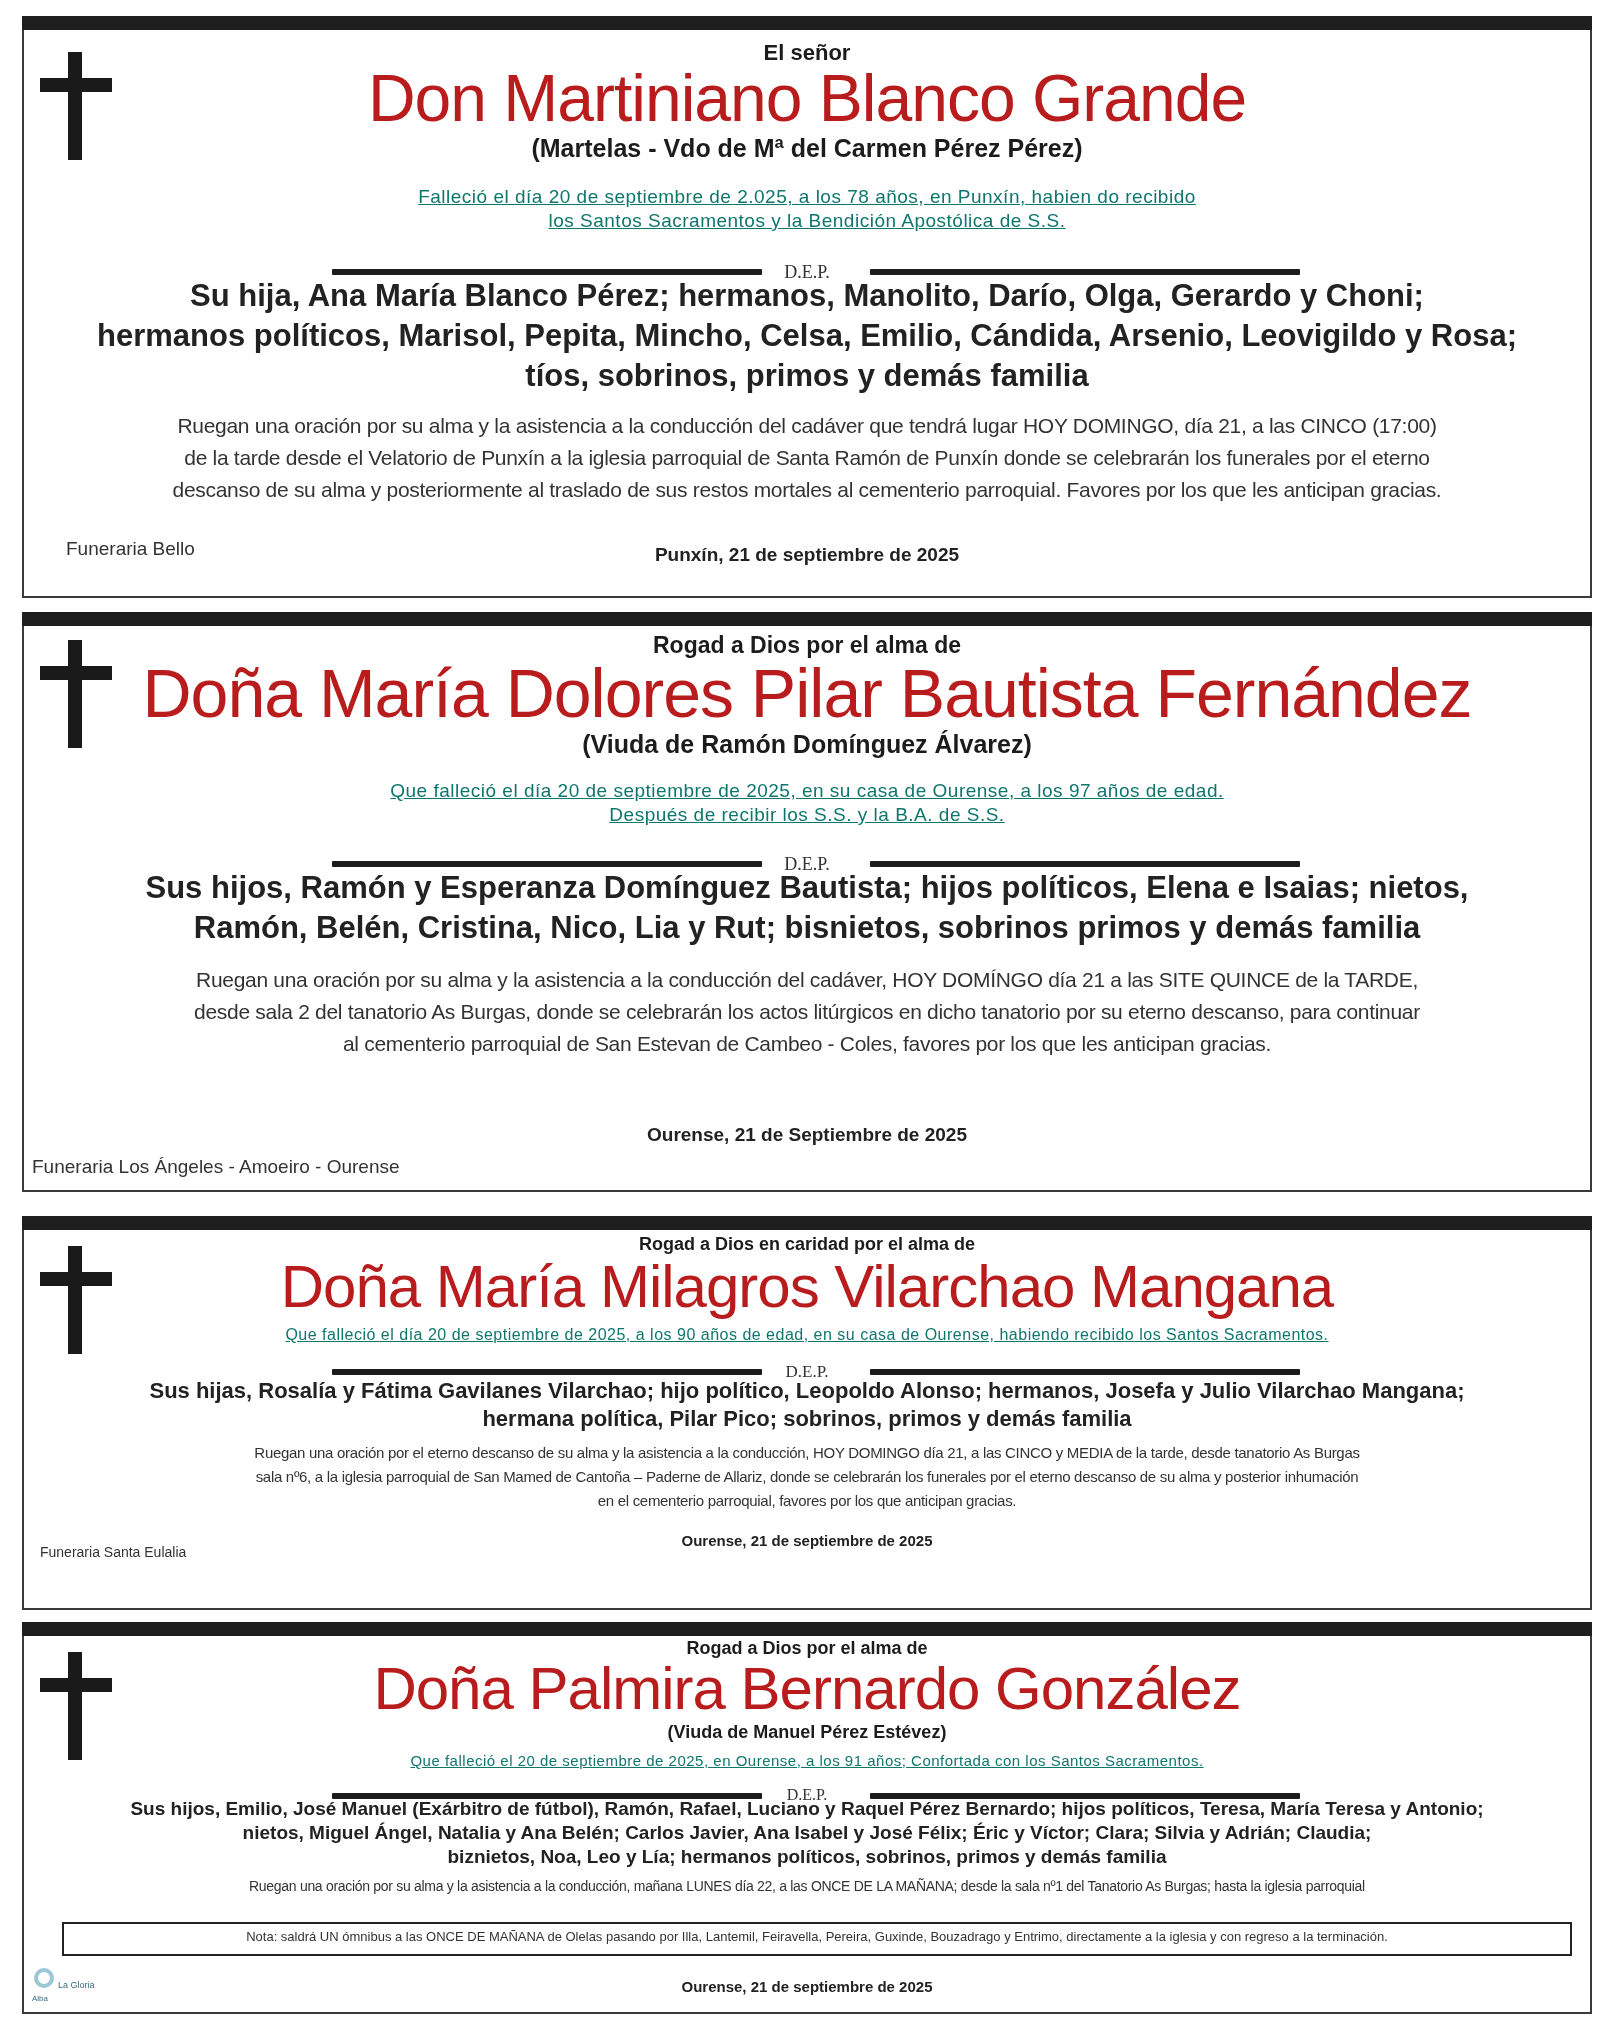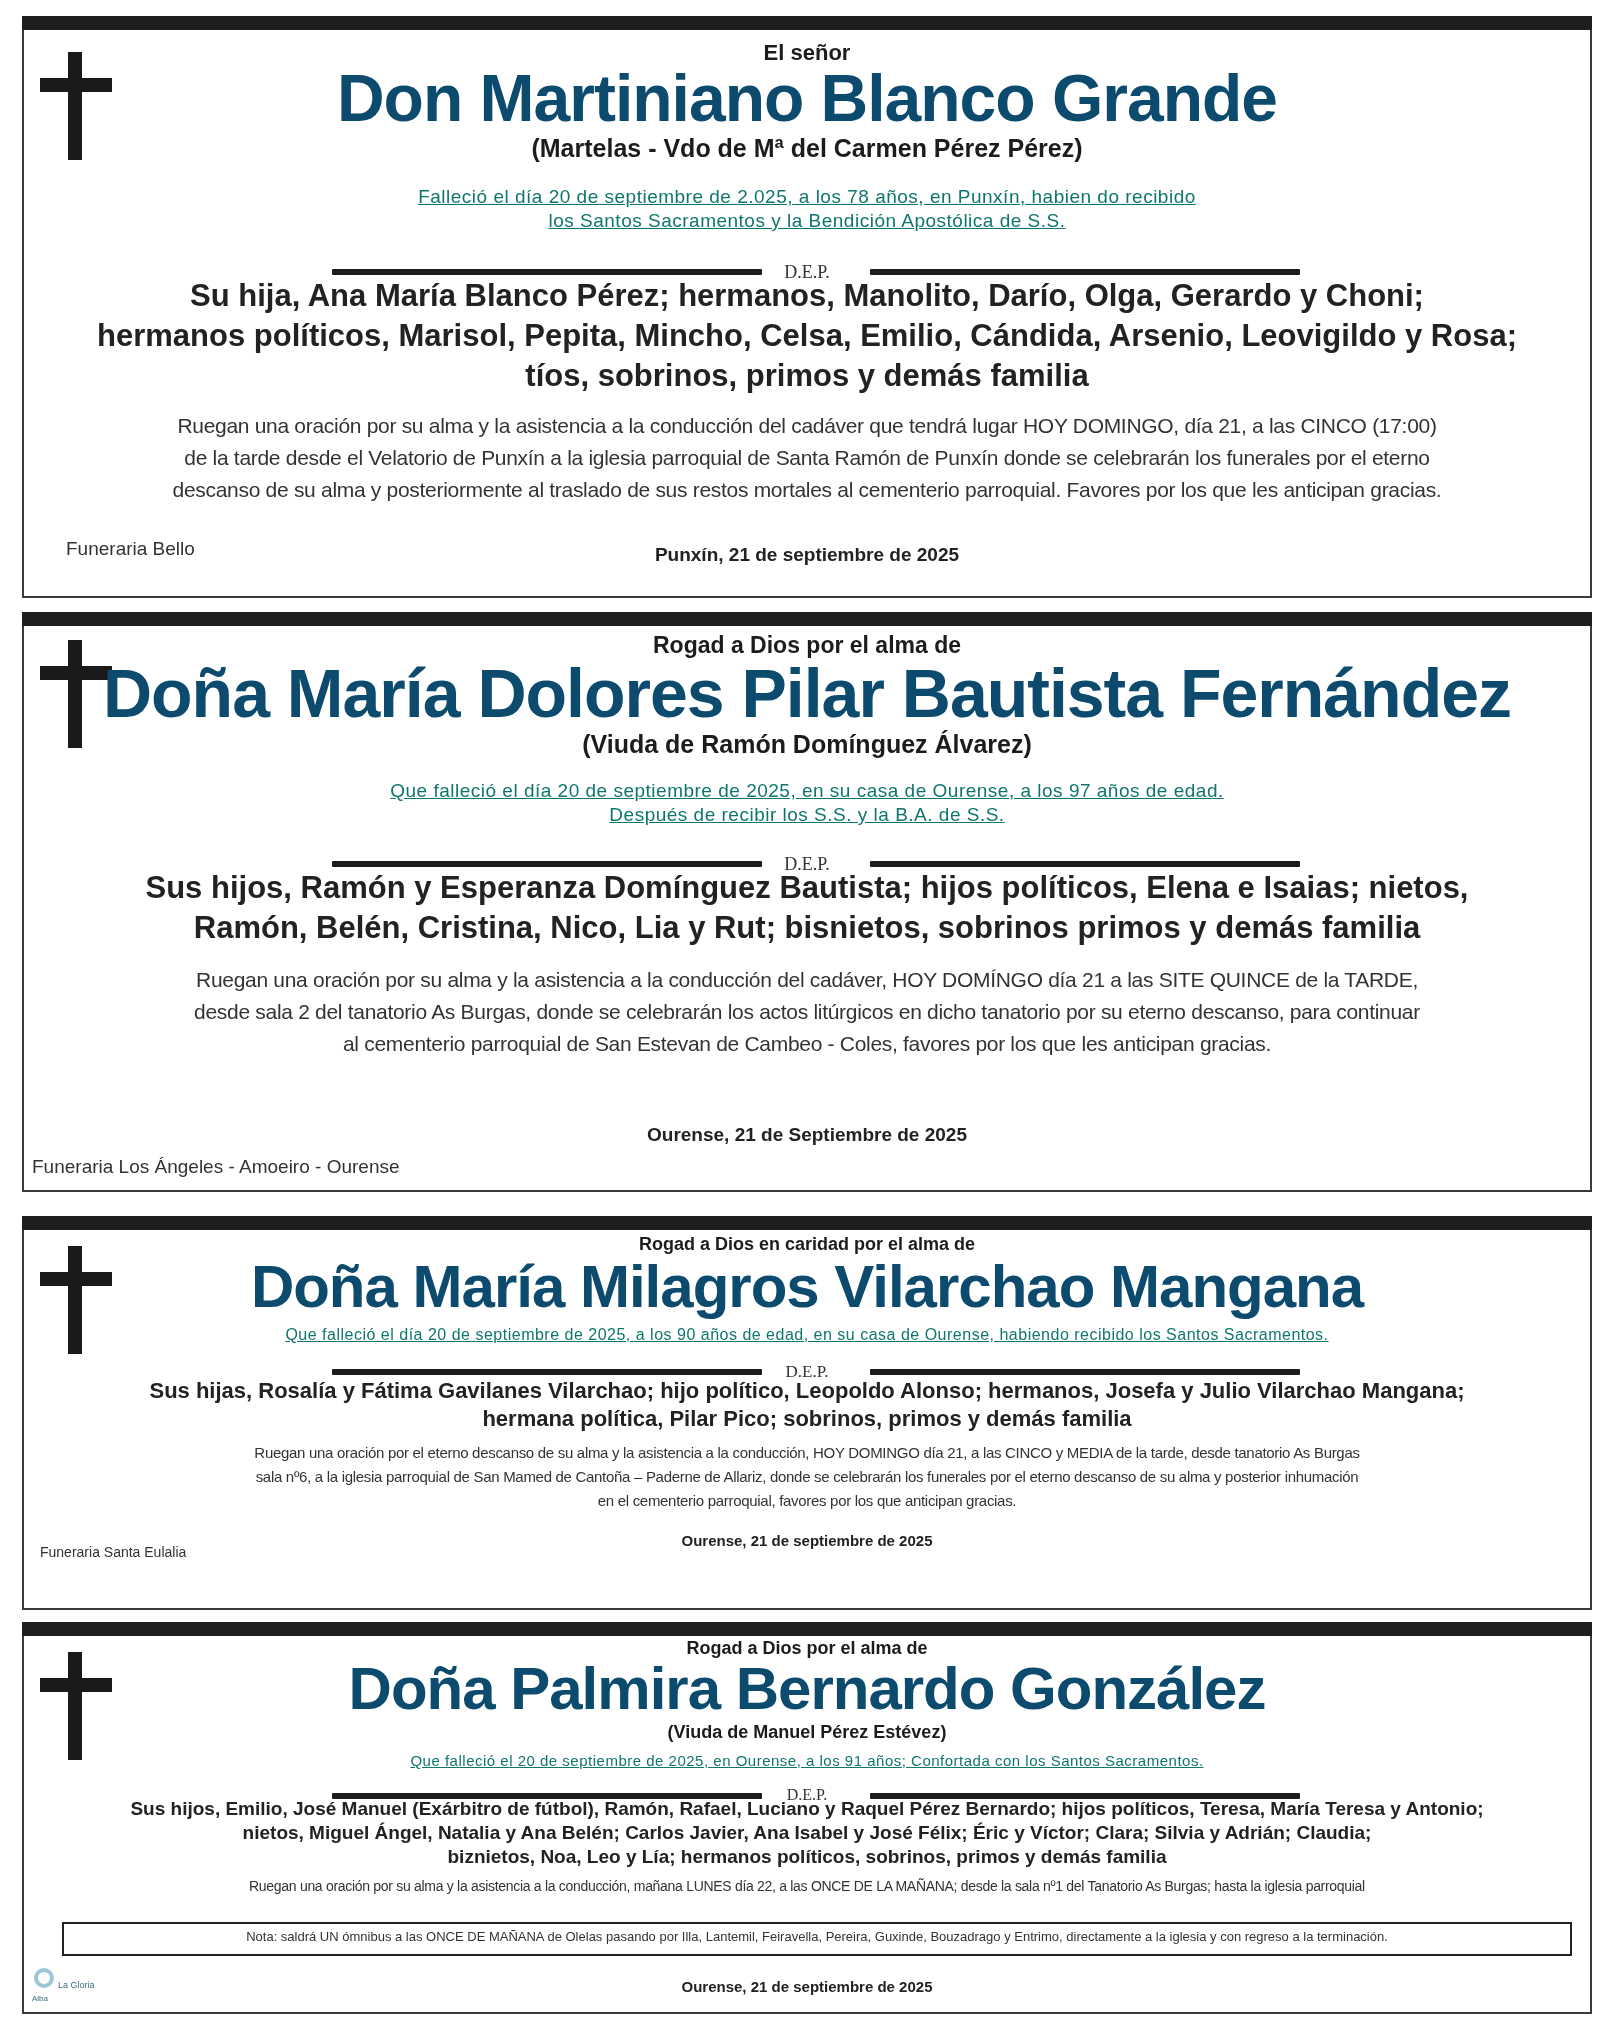--- a/index.html
+++ b/index.html
@@ -7,21 +7,21 @@
 
   .notice { position: absolute; left: 22px; width: 1570px; border: 2px solid #3a3a3a; border-top: none; box-sizing: border-box; background: #fff; }
   .notice .topbar { position: absolute; left: -2px; right: -2px; top: 0; height: 14px; background: #1e1e1e; }
   .cross { position: absolute; left: 16px; width: 72px; height: 108px; }
   .cross .v { position: absolute; left: 28px; top: 0; width: 14px; height: 100%; background: #1a1a1a; }
   .cross .h { position: absolute; left: 0; top: 26px; width: 72px; height: 14px; background: #1a1a1a; }
 
   .line { position: absolute; left: 0; right: 0; text-align: center; white-space: nowrap; }
   .cond { font-family: "Liberation Sans", sans-serif; font-stretch: condensed; }
   .intro { font-weight: bold; }
-  .name { font-weight: bold; letter-spacing: -1px; color: #0c4a6e; }
+  .name { font-weight: normal; letter-spacing: -1px; color: #b91c1c; }
   .sub { font-weight: bold; }
   .death { color: #0f766e; letter-spacing: 0.5px; text-decoration: underline; }
   .family { font-weight: bold; color: #222; }
   .ruegan { color: #333; letter-spacing: -0.3px; }
   .place { font-weight: bold; color: #222; }
   .funeraria { position: absolute; color: #333; white-space: nowrap; }
 
   .dep { position: absolute; left: 0; right: 0; height: 20px; margin-top: 12px; }
   .dep .bar { position: absolute; top: 50%; height: 6px; margin-top: -3px; background: #1c1c1c; border-radius: 1px; }
   .dep .bar.l { left: 308px; width: 430px; }

